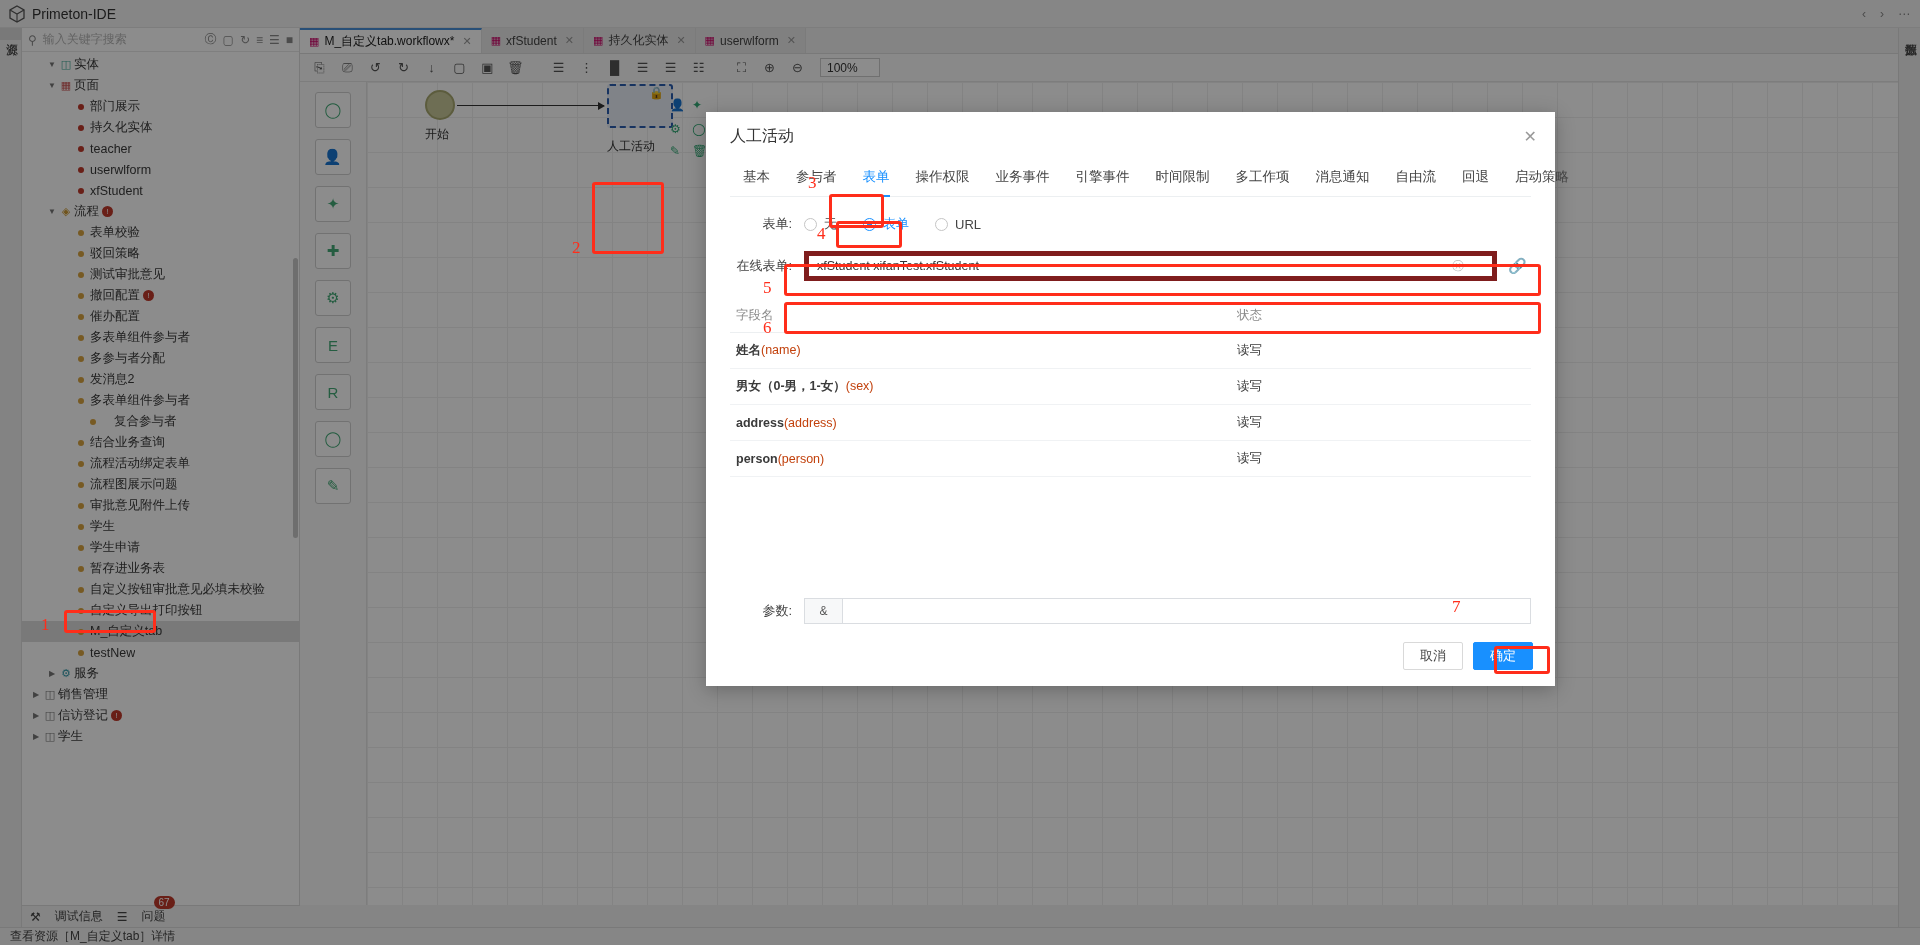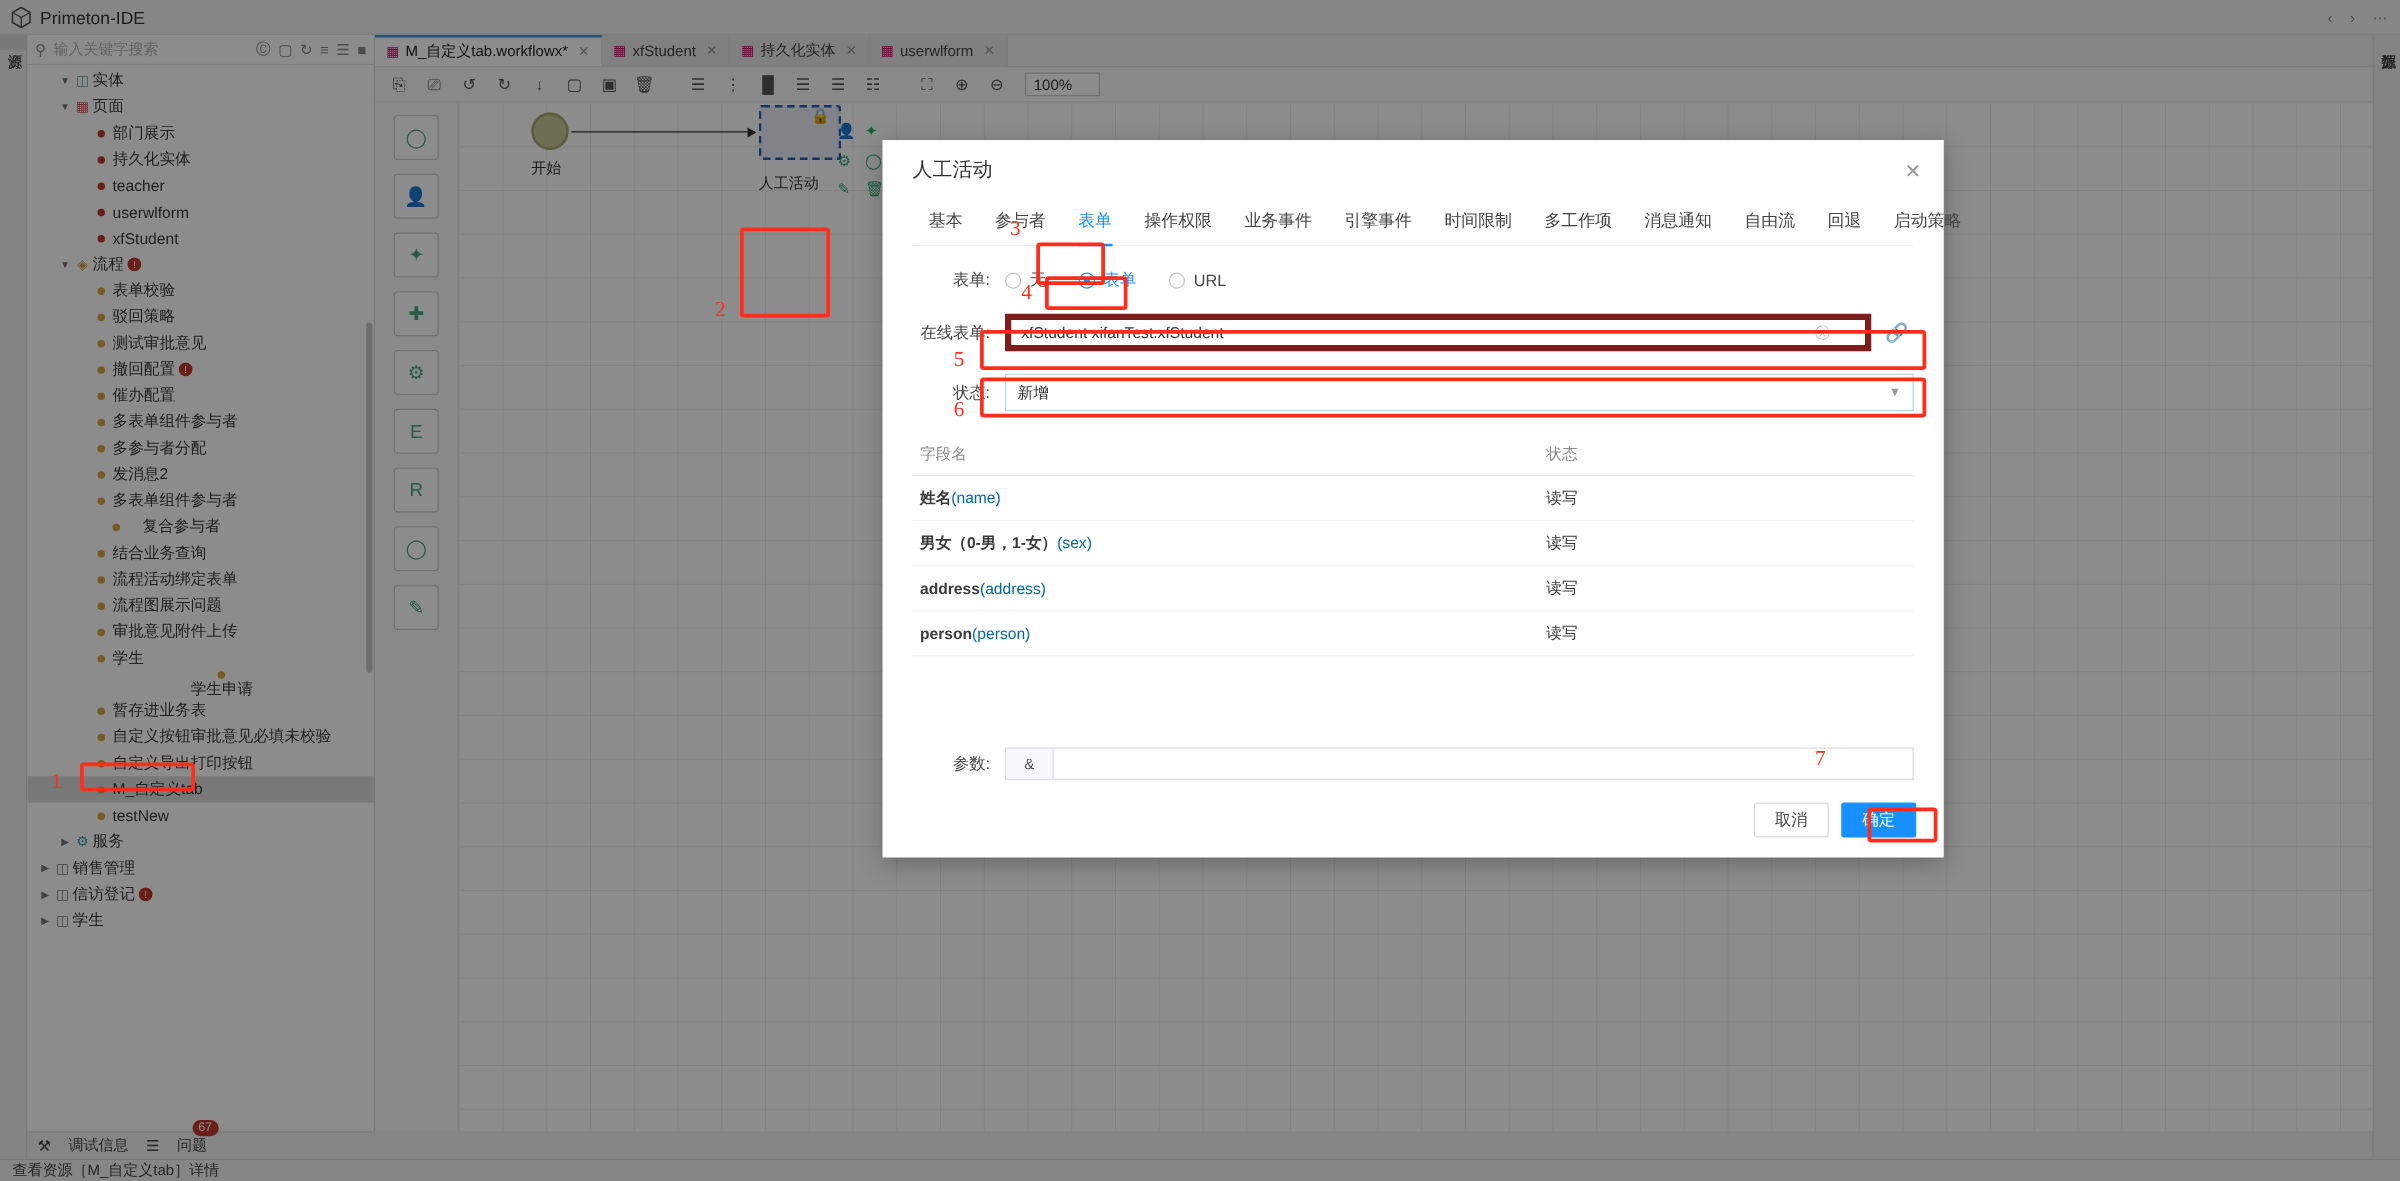--- a/index.html
+++ b/index.html
@@ -113,21 +113,21 @@
   .inputwrap { flex:1; height:30px; border:5px solid #7f1d1d; background:#fff; display:flex; align-items:center; padding:0 8px; font-size:12.5px; color:#333; position:relative;}
   .inputwrap .clear { position:absolute; right:28px; color:#bbb; font-size:12px;}
   .linkbtn { width:26px;height:26px; margin-left:8px; display:flex;align-items:center;justify-content:center; color:#1890ff; font-size:15px;}
   .selwrap { flex:1; height:30px; border:1px solid #b9d6ea; background:#fff; display:flex; align-items:center; justify-content:space-between; padding:0 9px; font-size:12.5px; color:#333;}
   .selwrap .chev { color:#999; font-size:10px; }
 
   table.fields { width:calc(100% - 48px); margin:2px 24px 0; border-collapse:collapse; }
   table.fields th { text-align:left; font-size:12.5px; color:#8a8a8a; font-weight:normal; padding:8px 6px; border-bottom:1px solid #eceff1;}
   table.fields td { font-size:12.5px; color:#3a3a3a; padding:9px 6px; border-bottom:1px solid #f0f2f4;}
   table.fields td.nm b { font-weight:bold; }
-  table.fields td.nm span { color:#0369a1; }
+  table.fields td.nm span { color:#c2410c; }
   .col-state { width:300px; }
 
   .param-row { position:absolute; left:24px; right:24px; bottom:62px; display:flex; align-items:center;}
   .param-box { flex:1; height:26px; border:1px solid #dadde1; display:flex; align-items:center; background:#fff;}
   .param-amp { width:38px; height:100%; border-right:1px solid #dadde1; background:#f7f8f9; display:flex; align-items:center; justify-content:center; color:#555; font-size:12px;}
 
   .modal-foot { position:absolute; right:22px; bottom:16px; display:flex; gap:10px; align-items:flex-end;}
   .btn { height:28px; padding:0 16px; font-size:13px; border:1px solid #d9d9d9; background:#fff; color:#444; display:flex; align-items:center; border-radius:2px;}
   .btn.primary { background:#1890ff; border-color:#1890ff; color:#fff; }
 
@@ -285,21 +285,21 @@
         <div class="tree-row" style="padding-left: 40px;">
           <span class="caret "></span>
           <span class="dot" style="background:#d9a441"></span>
           <span class="lbl">审批意见附件上传</span>
         </div>
         <div class="tree-row" style="padding-left: 40px;">
           <span class="caret "></span>
           <span class="dot" style="background:#d9a441"></span>
           <span class="lbl">学生</span>
         </div>
-        <div class="tree-row" style="padding-left: 40px; flex-direction: column;">
+        <div class="tree-row" style="padding-left: 40px;">
           <span class="caret "></span>
           <span class="dot" style="background:#d9a441"></span>
           <span class="lbl">学生申请</span>
         </div>
         <div class="tree-row" style="padding-left: 40px;">
           <span class="caret "></span>
           <span class="dot" style="background:#d9a441"></span>
           <span class="lbl">暂存进业务表</span>
         </div>
         <div class="tree-row" style="padding-left: 40px;">
@@ -486,27 +486,20 @@
 
     <div class="frow">
       <div class="flabel">在线表单:</div>
       <div class="inputwrap">
         <span>xfStudent xifanTest.xfStudent</span>
         <span class="clear">ⓧ</span>
       </div>
       <div class="linkbtn">🔗</div>
     </div>
 
-    <div class="frow">
-      <div class="flabel">状态:</div>
-      <div class="selwrap">
-        <span>新增</span>
-        <span class="chev">▼</span>
-      </div>
-    </div>
   </div>
 
   <table class="fields">
     <thead>
         <tr>
       <th>字段名</th>
       <th class="col-state">状态</th>
     </tr>
       </thead>
     <tbody id="fields-body">

